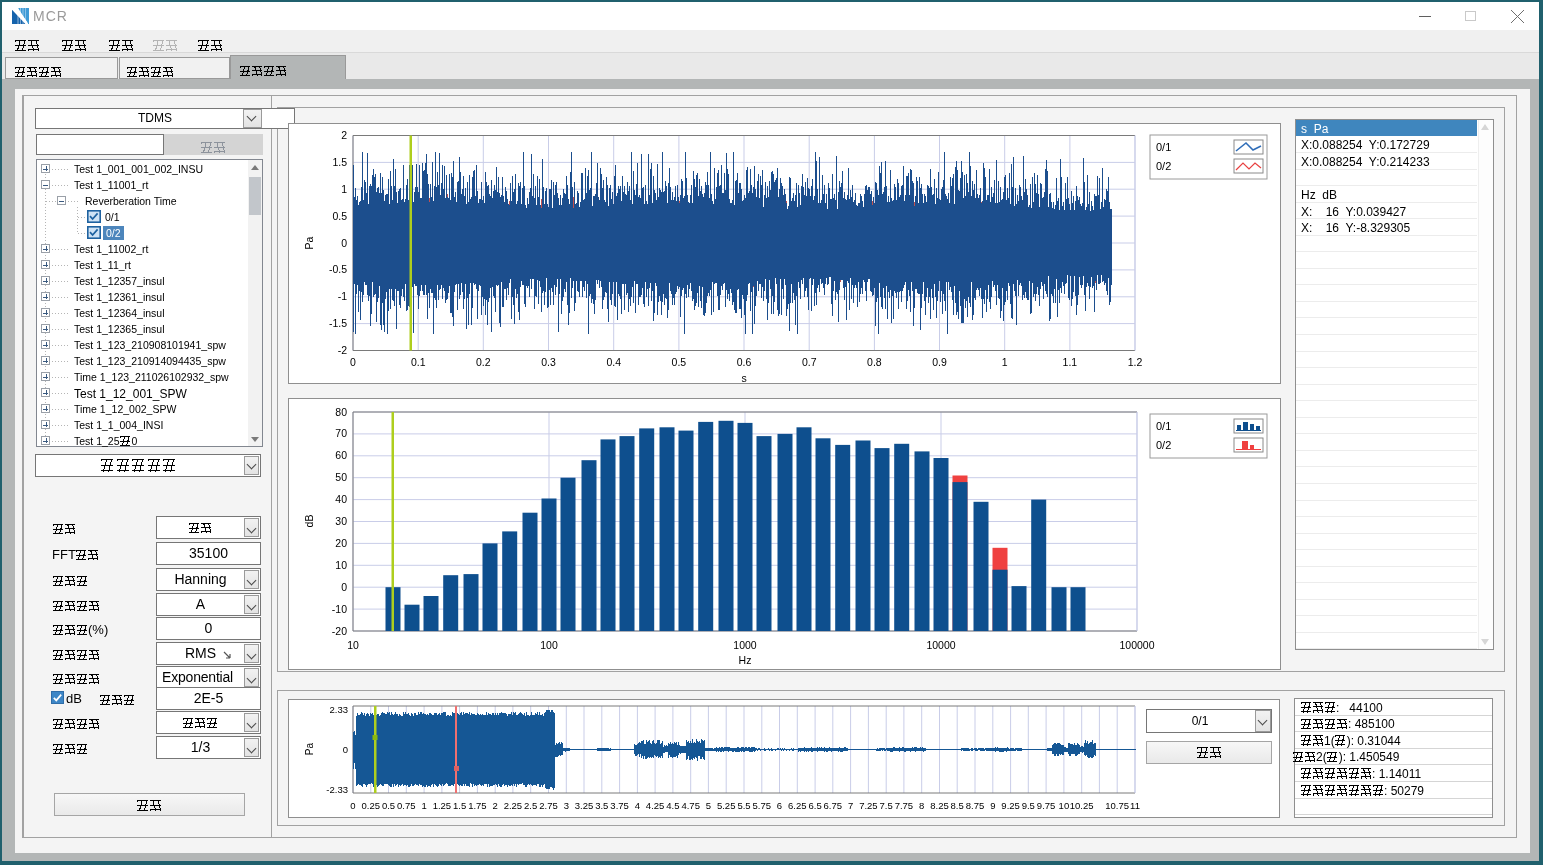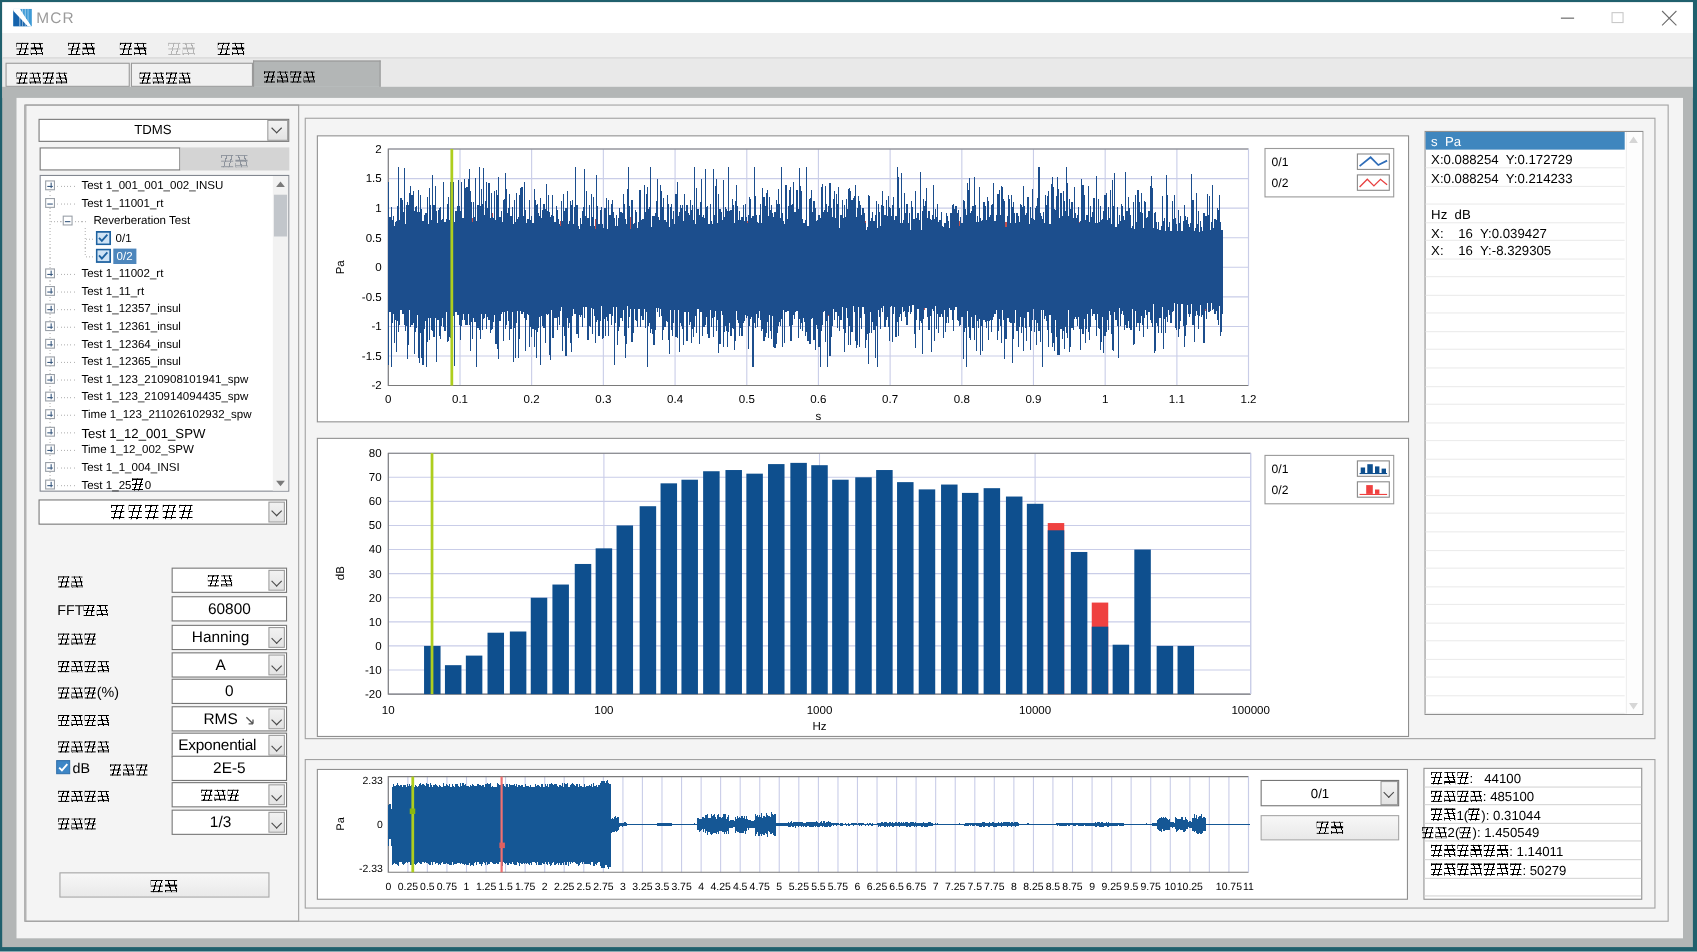--- a/index.html
+++ b/index.html
@@ -57,38 +57,38 @@
 <div class="abs" style="left:230px;top:55px;width:116px;height:24px;background:#b3b6b6;border:1px solid #999;border-bottom:none"></div>
 <div class="abs" style="left:14px;top:62px;color:#000"><i class="g"></i><i class="g"></i><i class="g"></i><i class="g"></i></div>
 <div class="abs" style="left:126px;top:62px;color:#000"><i class="g"></i><i class="g"></i><i class="g"></i><i class="g"></i></div>
 <div class="abs" style="left:239px;top:61px;color:#000"><i class="g"></i><i class="g"></i><i class="g"></i><i class="g"></i></div>
 <div class="abs" style="left:2px;top:79px;width:1537px;height:10px;background:#b3b6b6"></div>
 <div class="abs" style="left:15px;top:89px;width:1515px;height:764px;background:#f4f4f4"></div>
 <div class="box" style="left:22px;top:95px;width:1495px;height:743px"></div>
 <div class="box" style="left:23px;top:95px;width:249px;height:743px"></div>
 <div class="box" style="left:277px;top:107px;width:1228px;height:565px"></div>
 <div class="box" style="left:277px;top:690px;width:1228px;height:136px"></div>
-<div class="combo" style="left:35px;top:108px;width:228px;height:21px;line-height:19px"><span style="margin-right:20px">TDMS</span></div>
+<div class="combo" style="left:35px;top:108px;width:260px;height:21px;line-height:19px"><span style="margin-right:20px">TDMS</span></div>
 <div class="cbtn" style="left:243px;top:109px;width:19px;height:19px"></div>
 <div class="chev" style="left:248px;top:113px"></div>
 <div class="abs" style="left:36px;top:134px;width:128px;height:21px;background:#fff;border:1px solid #767676"></div>
 <div class="abs" style="left:164px;top:134px;width:99px;height:21px;background:#d4d4d4;color:#8d939c;text-align:center;padding-top:4px"><i class="g13"></i><i class="g13"></i></div>
 <div class="abs" style="left:36px;top:159px;width:227px;height:288px;background:#fff;border:1px solid #828790;overflow:hidden"></div>
 <div class="abs" style="left:45px;top:168px;width:1px;height:272px;background-image:repeating-linear-gradient(to bottom,#b5b5b5 0 1px,transparent 1px 3px)"></div>
 <div class="abs" style="left:77px;top:207px;width:1px;height:26px;background-image:repeating-linear-gradient(to bottom,#b5b5b5 0 1px,transparent 1px 3px)"></div>
 <div class="exp plus" style="left:41px;top:164px"></div>
 <div class="abs" style="left:52px;top:169px;width:18px;height:1px;background-image:repeating-linear-gradient(to right,#b5b5b5 0 1px,transparent 1px 3px)"></div>
 <div class="lbl" style="left:74px;top:163px;font-size:10.5px">Test 1_001_001_002_INSU</div>
 <div class="exp" style="left:41px;top:180px"></div>
 <div class="abs" style="left:52px;top:185px;width:18px;height:1px;background-image:repeating-linear-gradient(to right,#b5b5b5 0 1px,transparent 1px 3px)"></div>
 <div class="lbl" style="left:74px;top:179px;font-size:10.5px">Test 1_11001_rt</div>
 <div class="exp" style="left:57px;top:196px"></div>
 <div class="abs" style="left:46px;top:201px;width:10px;height:1px;background-image:repeating-linear-gradient(to right,#b5b5b5 0 1px,transparent 1px 3px)"></div>
 <div class="abs" style="left:68px;top:201px;width:12px;height:1px;background-image:repeating-linear-gradient(to right,#b5b5b5 0 1px,transparent 1px 3px)"></div>
-<div class="lbl" style="left:85px;top:195px;font-size:10.5px">Reverberation Test</div>
+<div class="lbl" style="left:85px;top:195px;font-size:10.5px">Reverberation Time</div>
 <div class="abs" style="left:78px;top:217px;width:8px;height:1px;background-image:repeating-linear-gradient(to right,#b5b5b5 0 1px,transparent 1px 3px)"></div>
 <svg class="abs" style="left:87px;top:210px" width="14" height="13" viewBox="0 0 14 13">
 <rect x="0.8" y="0.8" width="12.4" height="11.4" fill="#cfe3f5" stroke="#1e62a0" stroke-width="1.6"></rect>
 <path d="M3 6.2 L5.6 9 L10.6 3.4" stroke="#1e62a0" stroke-width="1.7" fill="none"></path>
   </svg>
 <div class="lbl" style="left:105px;top:211px;font-size:10.5px">0/1</div>
 <div class="abs" style="left:78px;top:233px;width:8px;height:1px;background-image:repeating-linear-gradient(to right,#b5b5b5 0 1px,transparent 1px 3px)"></div>
 <svg class="abs" style="left:87px;top:226px" width="14" height="13" viewBox="0 0 14 13">
 <rect x="0.8" y="0.8" width="12.4" height="11.4" fill="#cfe3f5" stroke="#1e62a0" stroke-width="1.6"></rect>
 <path d="M3 6.2 L5.6 9 L10.6 3.4" stroke="#1e62a0" stroke-width="1.7" fill="none"></path>
@@ -139,21 +139,21 @@
 <div class="abs" style="left:251px;top:437px;width:0;height:0;border-left:4px solid transparent;border-right:4px solid transparent;border-top:5px solid #7a7a7a"></div>
 <div class="abs" style="left:249px;top:177px;width:12px;height:38px;background:#c2c6cb"></div>
 <div class="combo" style="left:35px;top:454px;width:226px;height:23px;padding-top:4px"><span style="margin-right:18px;word-spacing:3px"><i class="gs"></i><i class="gs"></i><i class="gs"></i><i class="gs"></i><i class="gs"></i></span></div>
 <div class="cbtn" style="left:244px;top:456px;width:15px;height:19px"></div>
 <div class="chev" style="left:247.5px;top:461px"></div>
 <div class="lbl" style="left:52px;top:521px;font-size:13px"><i class="g"></i><i class="g"></i></div>
 <div class="combo" style="left:156px;top:516px;width:105px;height:23px;line-height:20px;font-size:14px"><span style="margin-right:16px"><i class="g"></i><i class="g"></i></span></div>
 <div class="cbtn" style="left:244px;top:518px;width:15px;height:19px"></div>
 <div class="chev" style="left:247.5px;top:524.5px"></div>
 <div class="lbl" style="left:52px;top:547px;font-size:13px">FFT<i class="g"></i><i class="g"></i></div>
-<div class="combo" style="left:156px;top:542px;width:105px;height:23px;line-height:20px;font-size:14px">60800</div>
+<div class="combo" style="left:156px;top:542px;width:105px;height:23px;line-height:20px;font-size:14px">35100</div>
 <div class="lbl" style="left:52px;top:573px;font-size:13px"><i class="g"></i><i class="g"></i><i class="g"></i></div>
 <div class="combo" style="left:156px;top:568px;width:105px;height:23px;line-height:20px;font-size:14px"><span style="margin-right:16px">Hanning</span></div>
 <div class="cbtn" style="left:244px;top:570px;width:15px;height:19px"></div>
 <div class="chev" style="left:247.5px;top:576.5px"></div>
 <div class="lbl" style="left:52px;top:598px;font-size:13px"><i class="g"></i><i class="g"></i><i class="g"></i><i class="g"></i></div>
 <div class="combo" style="left:156px;top:593px;width:105px;height:23px;line-height:20px;font-size:14px"><span style="margin-right:16px">A</span></div>
 <div class="cbtn" style="left:244px;top:595px;width:15px;height:19px"></div>
 <div class="chev" style="left:247.5px;top:601.5px"></div>
 <div class="lbl" style="left:52px;top:622px;font-size:13px"><i class="g"></i><i class="g"></i><i class="g"></i>(%)</div>
 <div class="combo" style="left:156px;top:617px;width:105px;height:23px;line-height:20px;font-size:14px">0</div>

